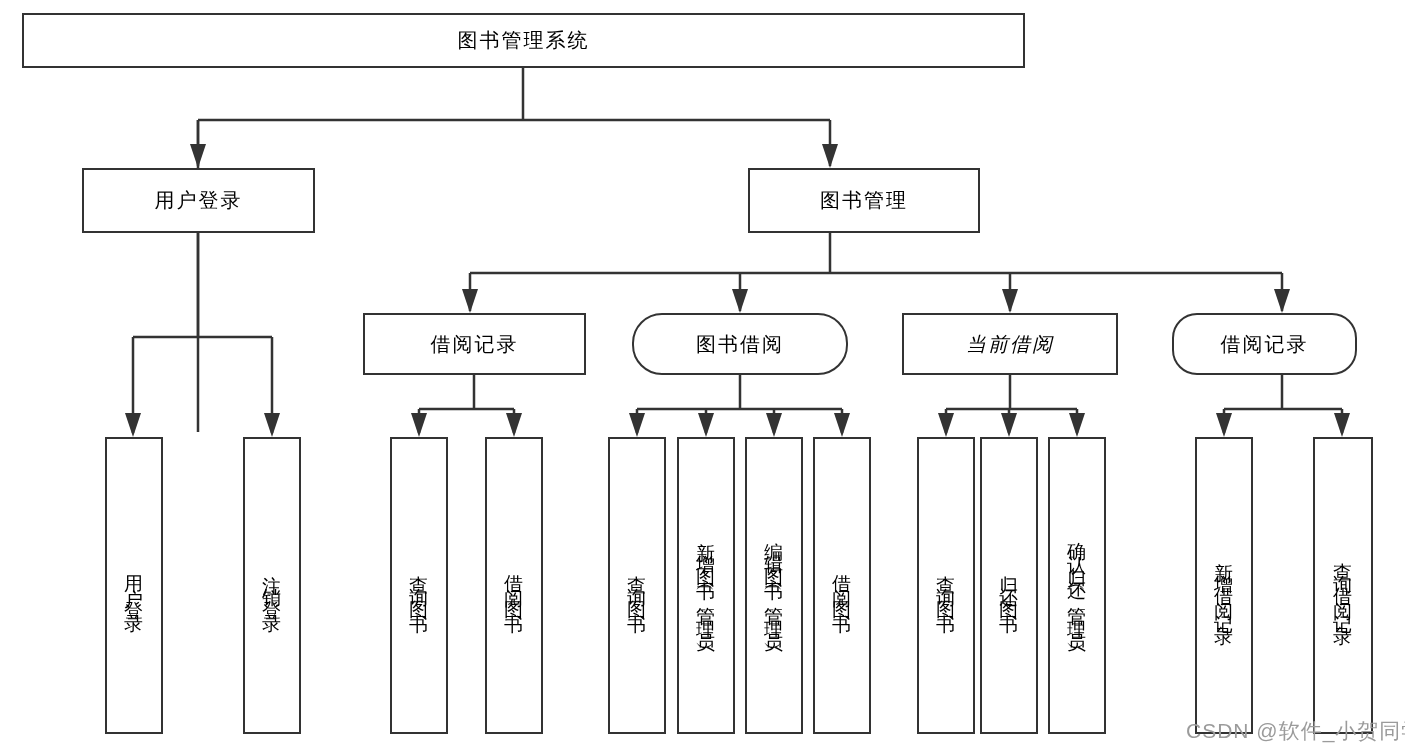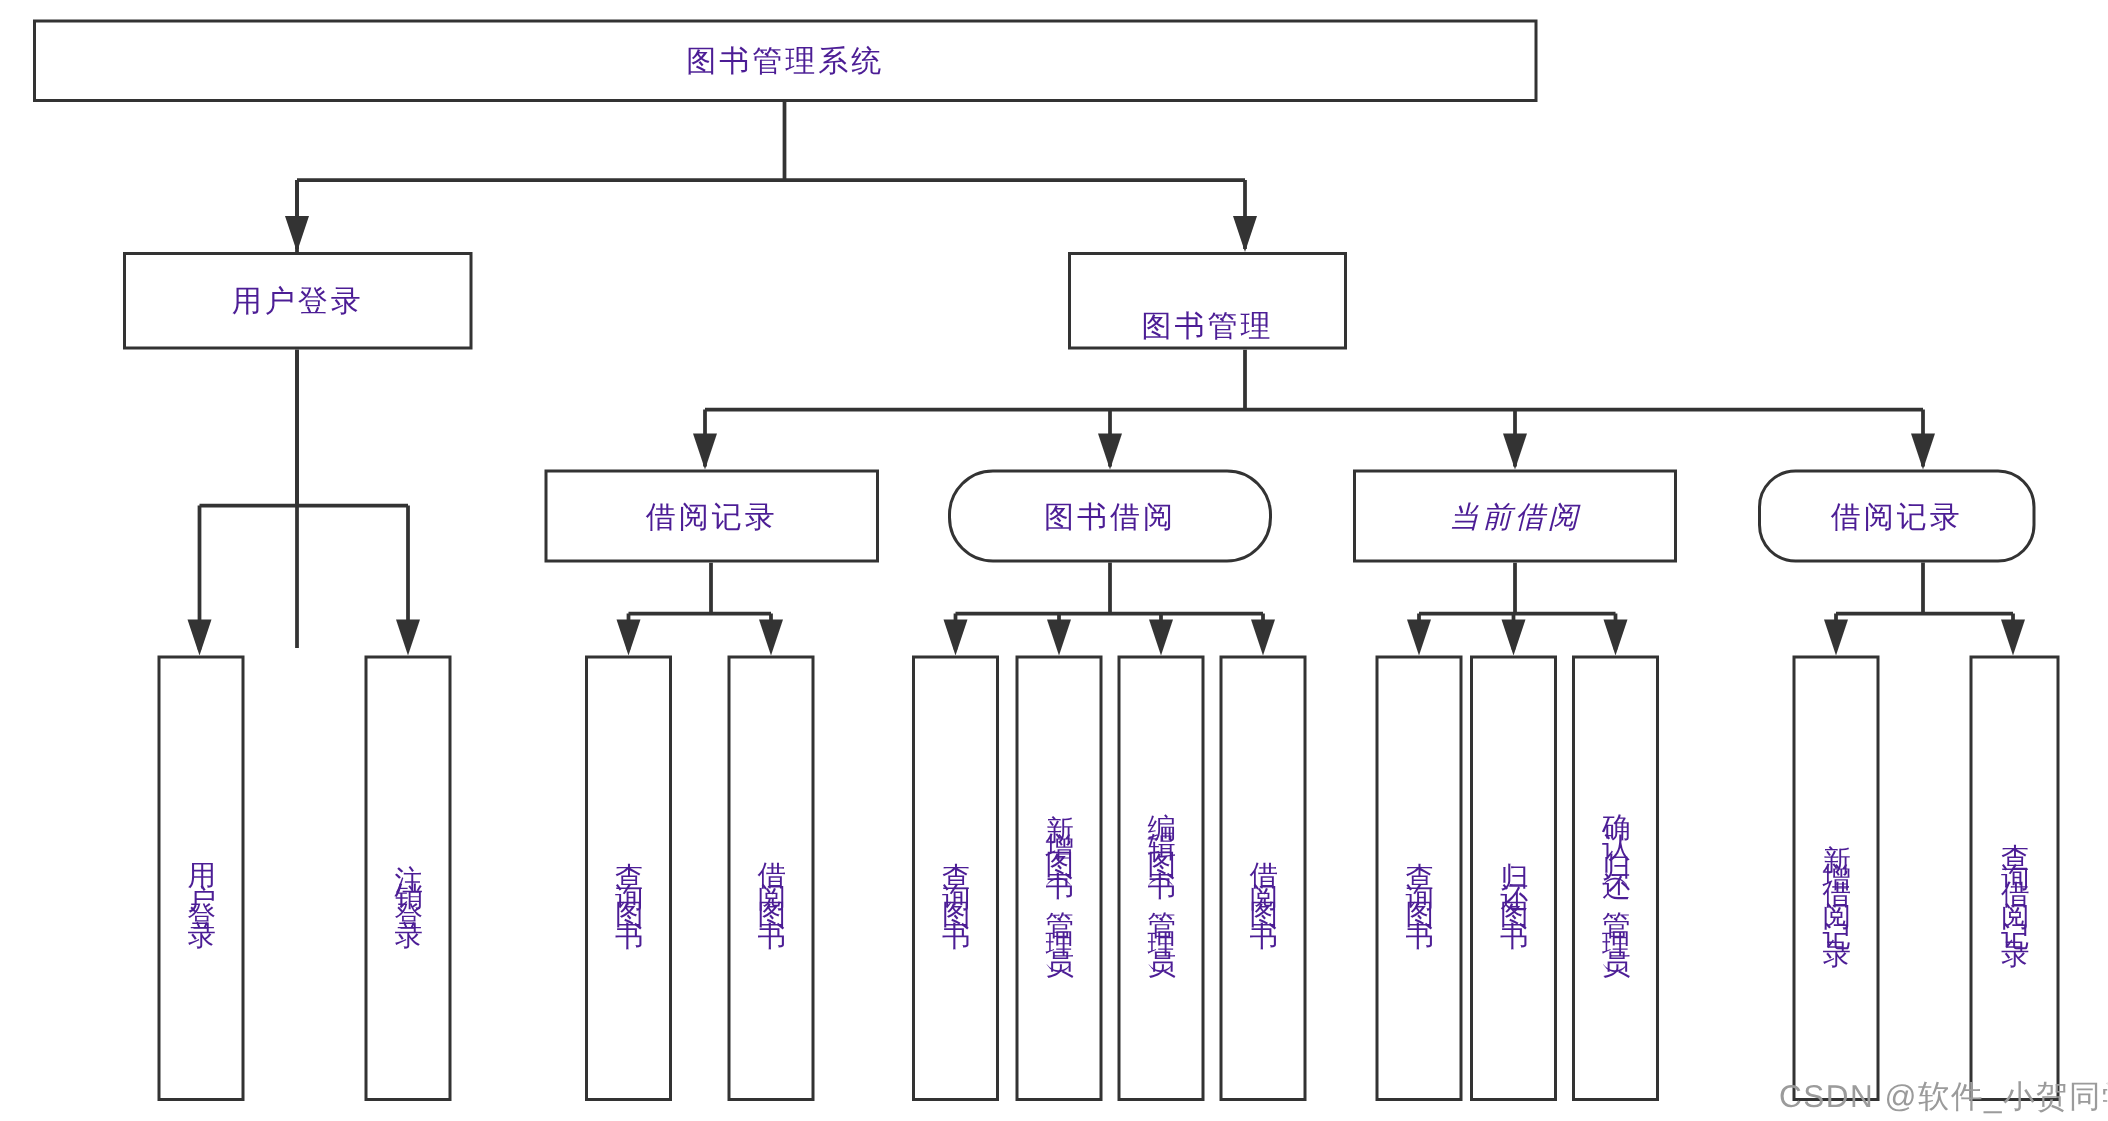--- a/index.html
+++ b/index.html
@@ -10,27 +10,27 @@
     font-family:"Liberation Sans","DejaVu Sans",sans-serif;
     overflow:hidden;
   }
   #wires{position:absolute;left:0;top:0;z-index:0;}
   .box{
     position:absolute;
     box-sizing:border-box;
     border:2.5px solid #333333;
     background:#ffffff;
     display:flex;align-items:center;justify-content:center;
-    color:#4c1d95;
+    color:#000000;
     z-index:1;
   }
   .h-box{font-size:20px;letter-spacing:2px;white-space:nowrap;}
   .root{left:22px;top:13px;width:1003px;height:55px;}
   .n-user-login{left:82px;top:168px;width:233px;height:65px;}
-  .n-book-mgmt{left:712px;top:168px;width:186px;height:65px;align-items:flex-end;}
+  .n-book-mgmt{left:748px;top:168px;width:232px;height:65px;}
   .lvl3{top:313px;height:62px;}
   .n-new-book{left:363px;width:223px;}
   .n-book-borrow{left:632px;width:216px;border-radius:30px;}
   .n-current-borrow{left:902px;width:216px;font-style:italic;}
   .n-borrow-records{left:1172px;width:185px;border-radius:25px;}
   .leaf{top:437px;height:297px;width:58px;}
   .leaf span{
     writing-mode:vertical-rl;
     text-orientation:mixed;
     font-size:19px;

